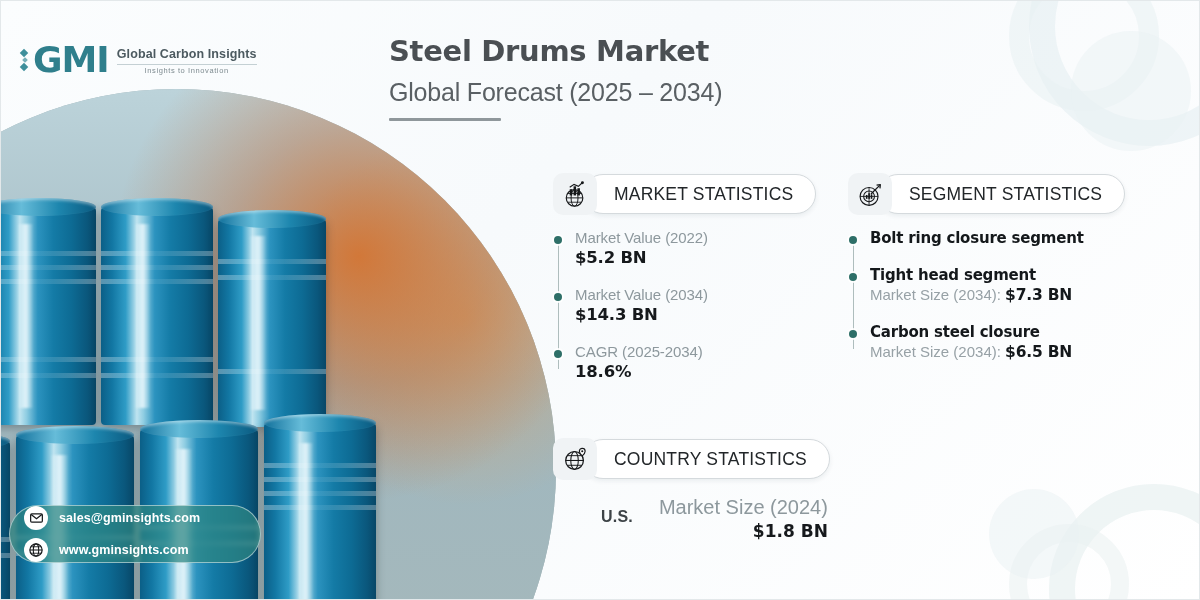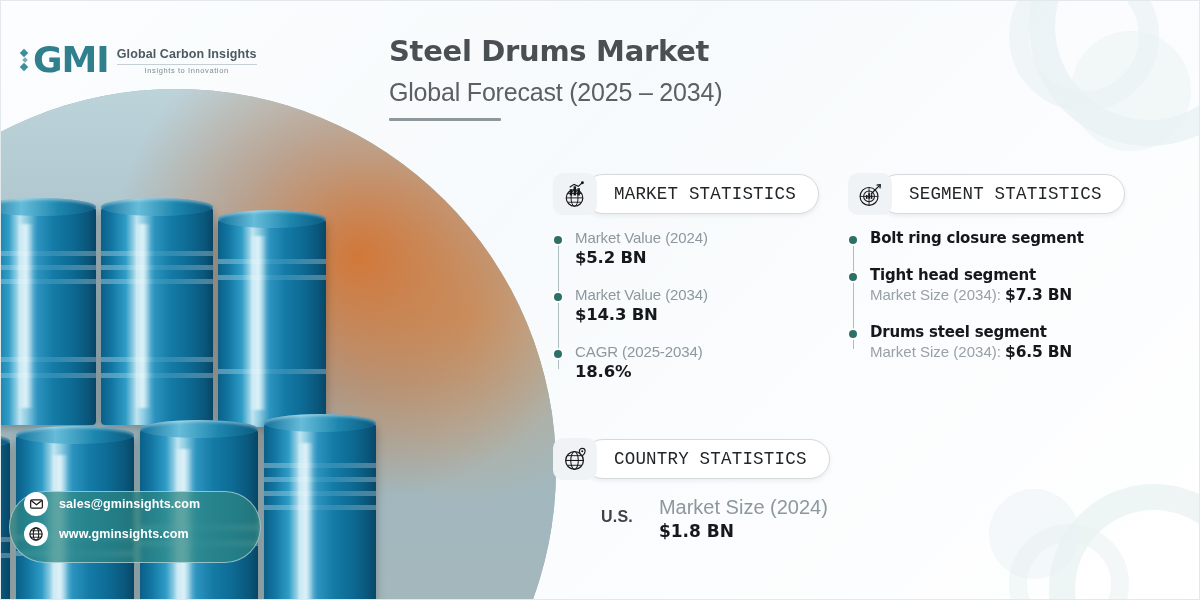--- a/index.html
+++ b/index.html
@@ -72,25 +72,25 @@
   }
   .drum .hi {
     position:absolute; top:8%; bottom:8%; left:30%; width:14%;
     background:linear-gradient(to right, rgba(255,255,255,.08), rgba(245,252,255,.78), rgba(255,255,255,.05));
     filter:blur(1px);
   }
 
   
   .contact {
     position:absolute; left:8px; bottom:38px;
-    width:252px; height:72px;
+    width:252px; height:58px;
     border-radius:36px;
     background:rgba(46,134,130,.72);
     border:1px solid rgba(255,255,255,.5);
-    display:flex; flex-direction:column; justify-content:flex-start;
+    display:flex; flex-direction:column; justify-content:space-between;
     gap:6px; padding:0 14px;
     backdrop-filter:blur(2px);
     z-index:6;
   }
   .contact .row { display:flex; align-items:center; gap:11px; }
   .contact .cicon {
     width:24px;height:24px;border-radius:50%;background:#fff;
     display:flex;align-items:center;justify-content:center;flex:0 0 24px;
   }
   .contact .ctext { color:#ffffff; font-size:12.5px; font-weight:600; letter-spacing:.1px; }
@@ -118,21 +118,21 @@
     font-family:"DejaVu Sans", sans-serif;
     font-size:29px; font-weight:bold; color:#4a4f53; letter-spacing:-.3px;
   }
   .header h2 {
     font-size:25px; font-weight:400; color:#5a6064; margin-top:10px; letter-spacing:-.2px;
   }
   .header .rule { width:112px; height:3px; background:#8f979b; margin-top:11px; border-radius:1px; }
 
   
   .block { position:absolute; z-index:5; }
-  .cap-row { display:flex; align-items:center;font-family:Liberation Mono, monospace; }
+  .cap-row { display:flex; align-items:center; }
   .cap-icon {
     width:44px;height:42px;border-radius:10px;
     background:#f0f3f5;
     display:flex;align-items:center;justify-content:center;
     margin-right:-14px; z-index:2;
   }
   .cap-pill {
     height:40px; border:1.4px solid #d5dadd; border-radius:20px;
     background:#ffffff;
     display:flex;align-items:center;
@@ -297,21 +297,21 @@
           <polyline points="8,6.5 12.5,3.5 17,5.5 21,1.8" fill="none" stroke="#16181a" stroke-width="1.2"></polyline>
           <circle cx="21.2" cy="1.8" r="1.5" fill="#16181a"></circle>
         </svg>
       </span>
       <span class="cap-pill">MARKET STATISTICS</span>
     </div>
     <div class="items">
       <div class="timeline"></div>
       <div class="item">
         <span class="dot"></span>
-        <div class="lbl">Market Value (2024)</div>
+        <div class="lbl">Market Value (2022)</div>
         <div class="val">$5.2 BN</div>
       </div>
       <div class="item">
         <span class="dot"></span>
         <div class="lbl">Market Value (2034)</div>
         <div class="val">$14.3 BN</div>
       </div>
       <div class="item">
         <span class="dot"></span>
         <div class="lbl">CAGR (2025-2034)</div>
@@ -343,27 +343,27 @@
         <span class="dot"></span>
         <div class="sname">Bolt ring closure segment</div>
       </div>
       <div class="item">
         <span class="dot"></span>
         <div class="sname">Tight head segment</div>
         <div class="sline"><span>Market Size (2034): </span><b>$7.3 BN</b></div>
       </div>
       <div class="item">
         <span class="dot"></span>
-        <div class="sname">Drums steel segment</div>
+        <div class="sname">Carbon steel closure</div>
         <div class="sline"><span>Market Size (2034): </span><b>$6.5 BN</b></div>
       </div>
     </div>
   </div>
 
-  <div class="block" style="left:552px; top:437px;">
+  <div class="block" style="left:552px; top:437px;text-align:right;">
     <div class="cap-row">
       <span class="cap-icon">
         <svg width="27" height="27" viewBox="0 0 28 28">
           <circle cx="13" cy="15" r="9.2" fill="none" stroke="#16181a" stroke-width="1.3"></circle>
           <ellipse cx="13" cy="15" rx="3.9" ry="9.2" fill="none" stroke="#16181a" stroke-width="1.1"></ellipse>
           <line x1="3.8" y1="15" x2="22.2" y2="15" stroke="#16181a" stroke-width="1.1"></line>
           <line x1="5.4" y1="10" x2="20.6" y2="10" stroke="#16181a" stroke-width="1"></line>
           <line x1="5.4" y1="20" x2="20.6" y2="20" stroke="#16181a" stroke-width="1"></line>
           <path d="M21 2.4 a3 3 0 0 1 3 3 c0 2.2 -3 4.8 -3 4.8 s-3 -2.6 -3 -4.8 a3 3 0 0 1 3 -3 z" fill="#fff" stroke="#16181a" stroke-width="1.2"></path>
           <circle cx="21" cy="5.4" r="1.1" fill="#16181a"></circle>

